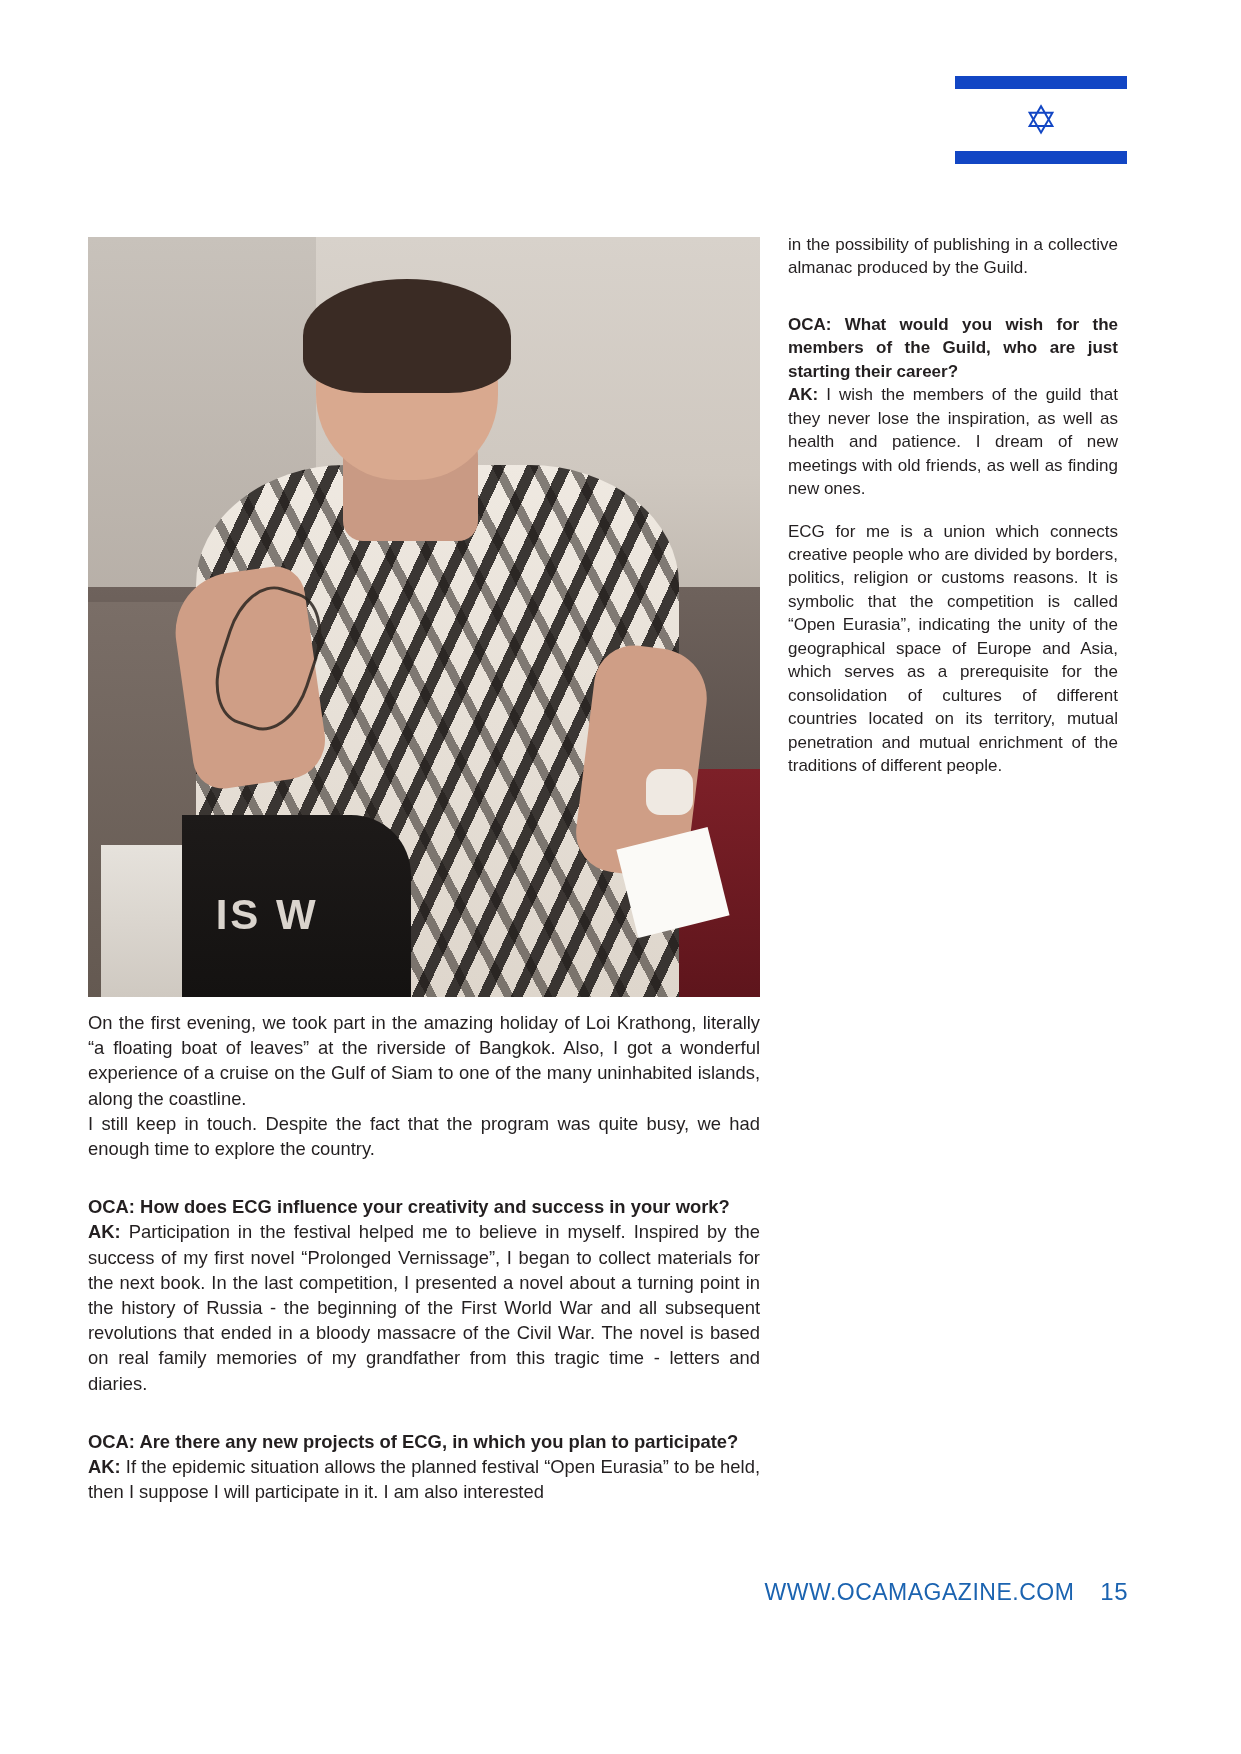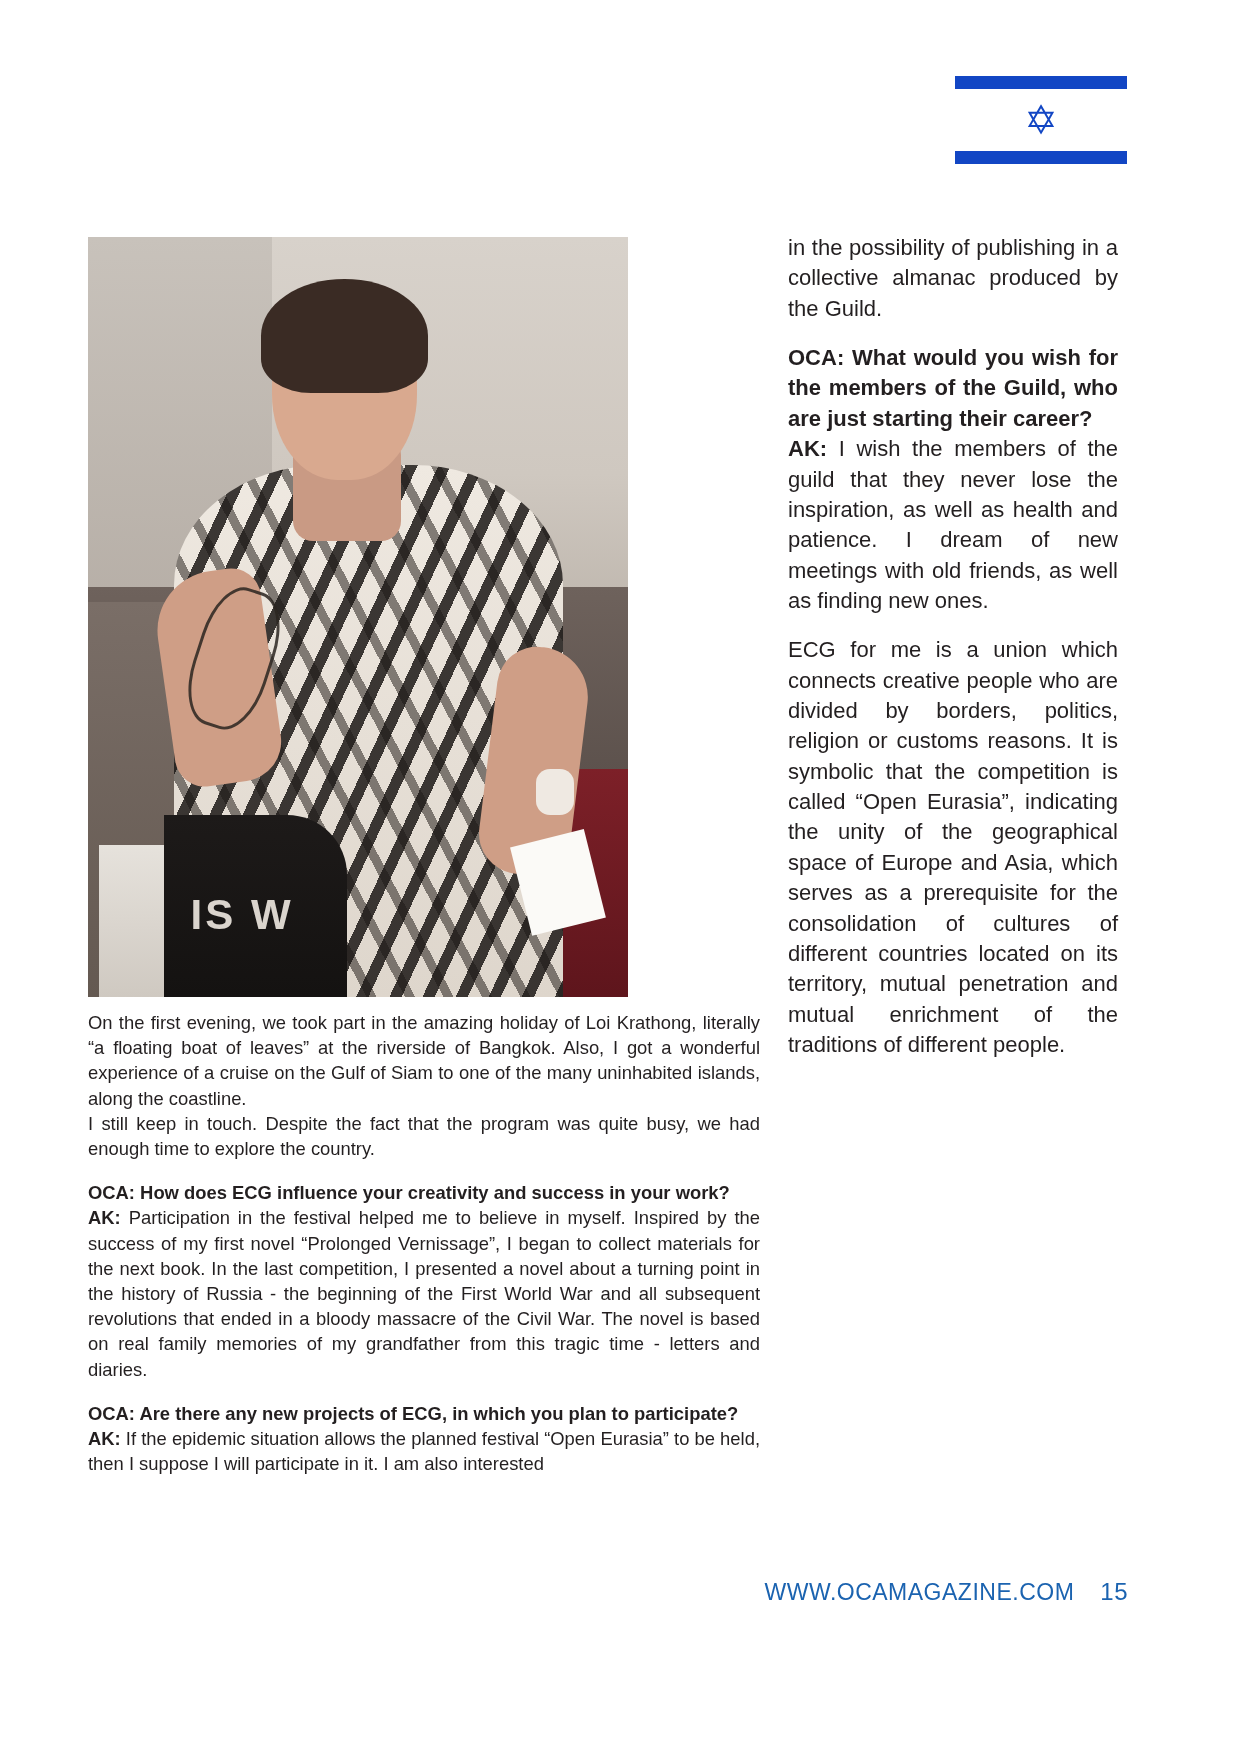--- a/index.html
+++ b/index.html
@@ -46,21 +46,21 @@
     color: #1246c4;
     font-size: 40px;
     line-height: 1;
   }
 
   
   .photo {
     position: absolute;
     left: 88px;
     top: 237px;
-    width: 540px;
+    width: 672px;
     height: 760px;
     overflow: hidden;
     background: #0f172a;
     text-decoration: underline;
   }
   .photo .wall {
     position: absolute;
     left: 0; top: 0; right: 0; height: 52%;
     background: linear-gradient(180deg,#d8d2cb 0%, #cfc8c0 60%, #bdb5ac 100%);
   }
@@ -185,25 +185,25 @@
   }
 
   p {
     margin: 0 0 0 0;
     font-size: 18.4px;
     line-height: 1.37;
     text-align: justify;
     color: #231f20;
   }
   .col-right p {
-    font-size: 22px;
+    font-size: 17px;
     line-height: 1.38;
   }
   .gap { height: 19px; }
-  .q { font-weight: bold; }
+  .q { font-weight: bold; margin-top: 14px; }
   .spk { font-weight: bold; margin-top: 18px; }
 
   
   .footer {
     position: absolute;
     right: 113px;
     bottom: 148px;
     display: flex;
     align-items: center;
     gap: 26px;

